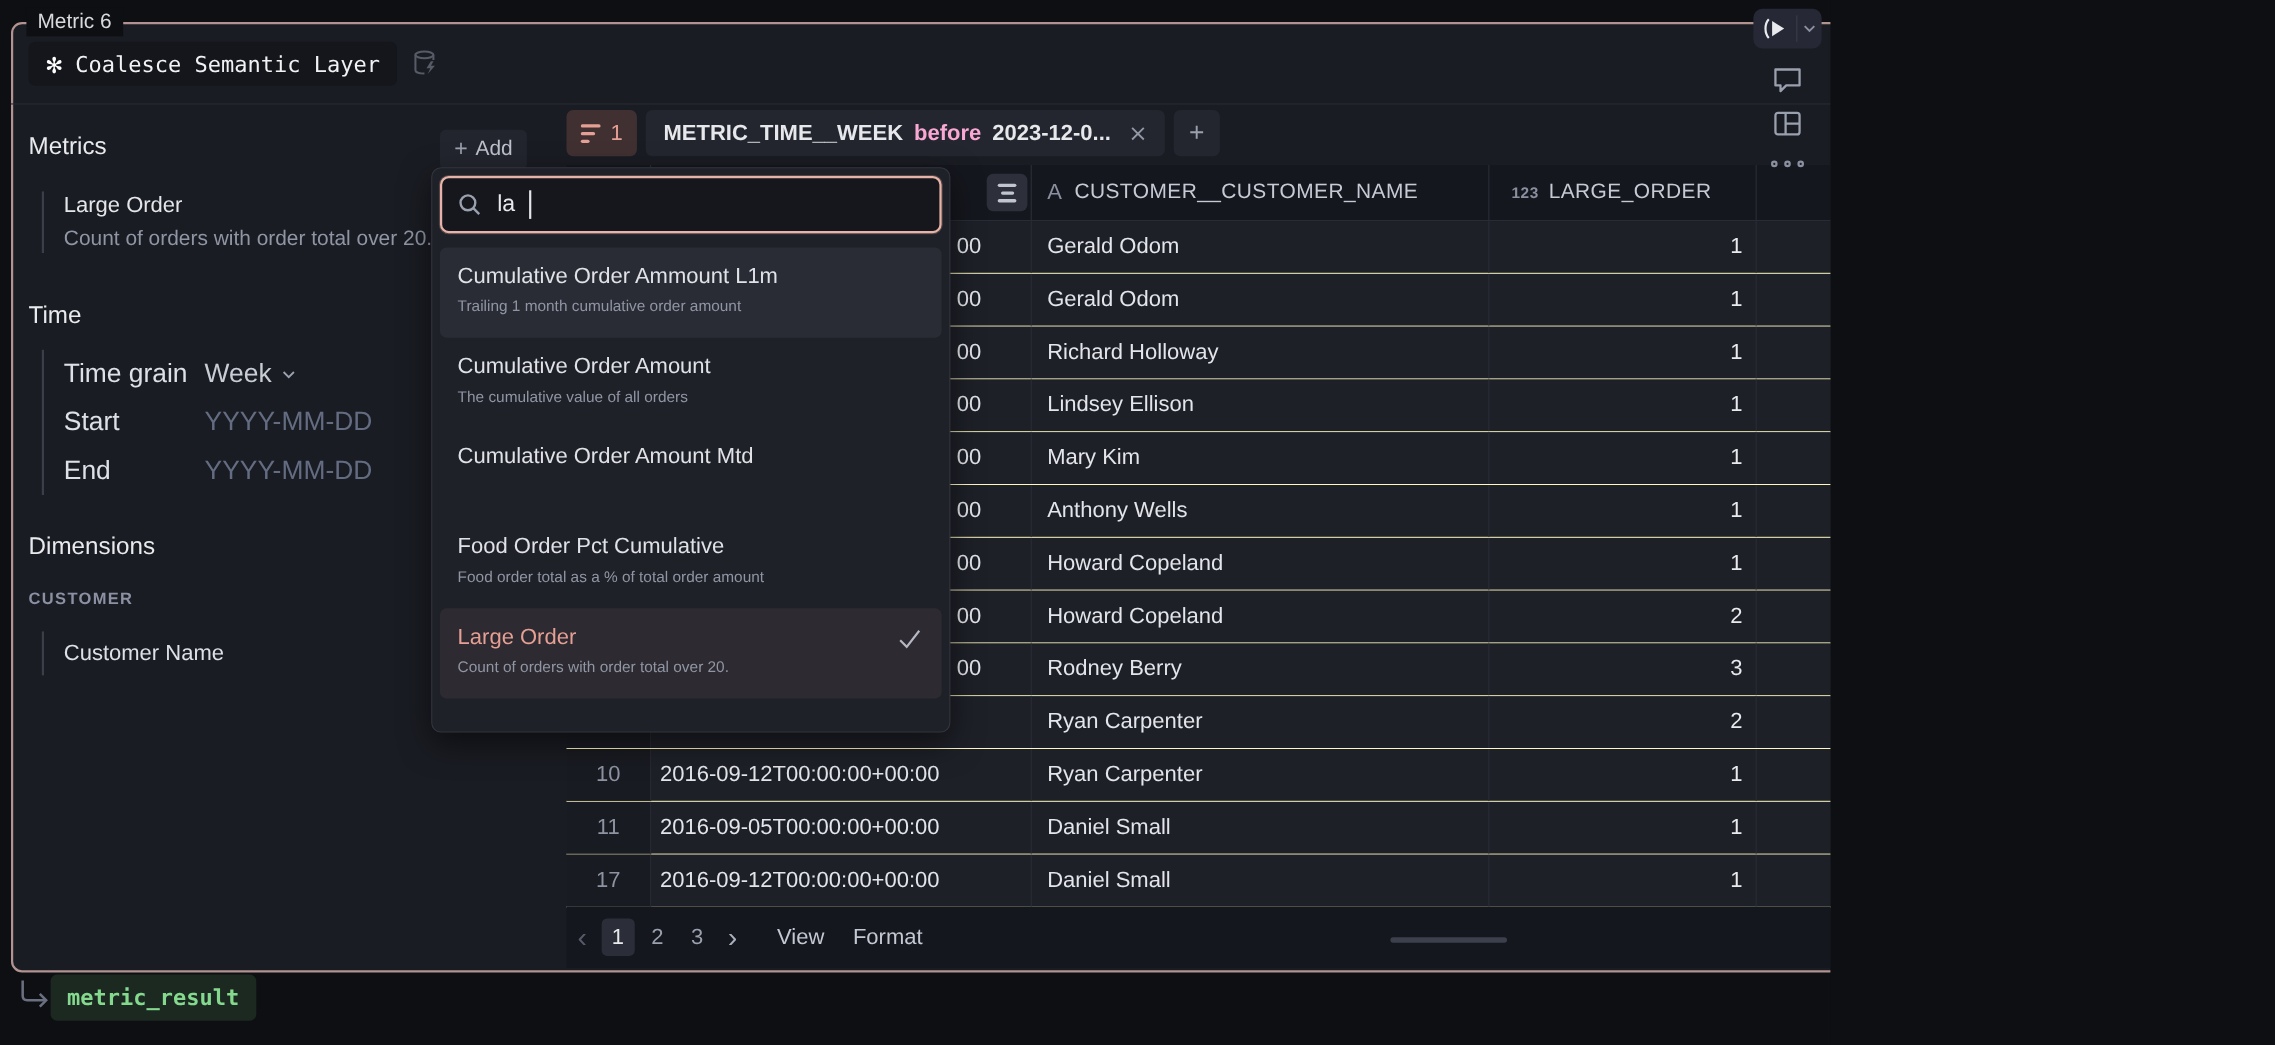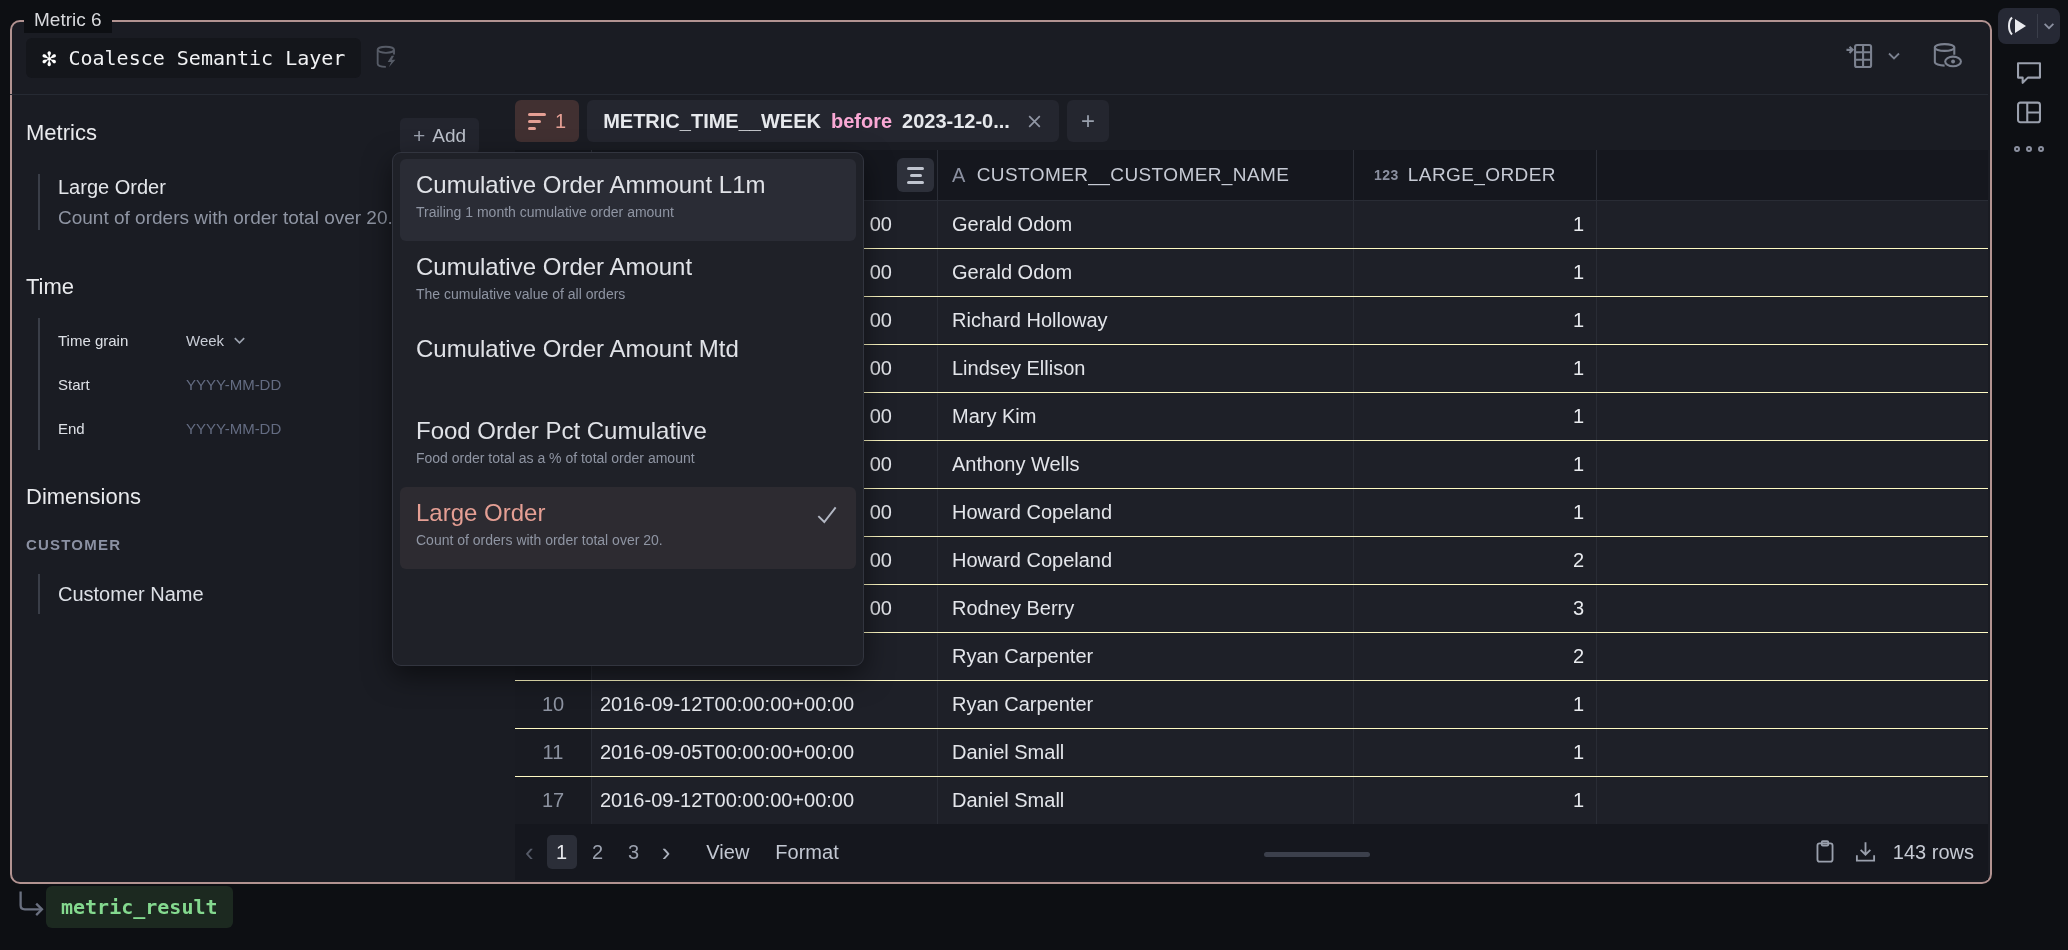--- a/index.html
+++ b/index.html
@@ -1,16 +1,16 @@
 <!DOCTYPE html>
 <html style="--accent: #e59f94; --accent-border: #e7b3a8; --green: #84d98f; --cell-border: #b29391;"><head>
 <meta charset="utf-8">
 <style>
   html,body{margin:0;padding:0;background:#0d0f13;}
-  .page{position:relative;width:2068px;height:950px;background:#0d0f13;
+  .page{position:relative;width:1664px;height:950px;background:#0d0f13;
         font-family:"Liberation Sans",sans-serif;color:#e7e8eb;overflow:hidden;}
   svg{display:block;}
 
   
   .cell{position:absolute;left:10px;top:20px;width:1978px;height:860px;
         background:#1a1c23;border:2px solid var(--cell-border,#b29391);border-radius:10px;}
   .cell-label{position:absolute;left:24px;top:7px;z-index:6;background:#0d0f13;
         padding:0 10px;font-size:19px;line-height:26px;color:#d8d9dd;}
 
   
@@ -30,21 +30,21 @@
   .add-btn{position:absolute;left:374px;top:0;height:36px;display:flex;align-items:center;gap:7px;
         background:#23252e;border:none;border-radius:5px;padding:0 13px;
         font-family:inherit;font-size:19px;color:#bcc1cb;cursor:pointer;}
   .add-btn .plus{font-size:21px;color:#9aa0ad;}
   .lp-group{position:absolute;left:12px;border-left:2px solid #3a3e48;padding-left:18px;}
   .metric-group{top:58px;right:0;}
   .lp-item-title{font-size:20px;color:#e4e6ea;line-height:26px;}
   .lp-item-desc{font-size:19px;color:#8f95a3;line-height:24px;margin-top:6px;white-space:nowrap;}
   .time-heading{position:absolute;left:0;top:158px;}
   .time-group{top:202px;right:0;}
-  .time-row{height:44px;display:flex;align-items:center;font-size:15px;}
+  .time-row{height:44px;display:flex;align-items:center;font-size:24px;}
   .t-label{width:128px;color:#dde0e6;}
   .t-value{color:#c8ccd5;}
   .t-placeholder{color:#646c82;text-align:center;}
   .t-value:empty,.t-placeholder:empty{display:none;}
   .time-row .chev{display:none;margin-left:8px;color:#9aa0ad;}
   .time-row.with-chev .chev{display:inline-block;}
   .dim-heading{position:absolute;left:0;top:368px;}
   .customer-label{position:absolute;left:0;top:420px;font-size:15px;font-weight:bold;
         letter-spacing:1.2px;color:#8b91a3;}
   .customer-item{top:458px;right:0;height:40px;display:flex;align-items:center;font-size:20px;color:#dde0e6;}
@@ -112,21 +112,21 @@
       box-shadow:0 10px 28px rgba(0,0,0,.5);}
   .search-box{margin:7px;height:52px;background:#15171d;border:2px solid var(--accent-border,#e7b3a8);
       border-radius:8px;box-sizing:border-box;display:flex;align-items:center;padding:0 12px;gap:12px;
       box-shadow:0 0 0 1px rgba(231,179,168,.25);}
   .search-box .query{font-size:21px;color:#e8e9ed;}
   .caret{display:inline-block;width:2px;height:26px;background:#e3e5ea;margin-left:1px;}
   .dd-list{padding:6px 0 8px 0;}
   .dd-item{position:relative;margin:0 7px;height:79px;border-radius:6px;padding:3px 16px 0 16px;cursor:pointer;}
   .dd-item.hl{background:#2a2c35;}
   .dd-item.sel{background:#2d2b31;}
-  .dd-title{font-size:24px;font-weight:500;color:#e0e2e7;line-height:28px;margin-top:9px;white-space:nowrap;}
+  .dd-title{font-size:20px;font-weight:500;color:#e0e2e7;line-height:28px;margin-top:9px;white-space:nowrap;}
   .dd-item.sel .dd-title{color:var(--accent,#e59f94);}
   .dd-desc{font-size:14px;color:#8f95a3;line-height:26px;white-space:nowrap;}
   .dd-item .check{display:none;position:absolute;right:16px;top:16px;color:#b3b8c4;}
   .dd-item.sel .check{display:block;}
 
   
   .footer-arrow{position:absolute;left:16px;top:888px;color:#6a7080;}
   .result-chip{position:absolute;left:46px;top:886px;height:42px;display:flex;align-items:center;
       padding:0 15px;background:#1c2920;border-radius:6px;
       font-family:"DejaVu Sans Mono",monospace;font-size:20px;font-weight:bold;color:var(--green,#84d98f);}
@@ -457,20 +457,30 @@
             <path d="M12 4v11M7.5 11L12 15.5 16.5 11"></path>
             <path d="M4 16v5h16v-5"></path>
           </svg>
         </span>
         <span class="rows-count">143 rows</span>
       </div>
     </div>
   </div>
 
   <div class="dropdown">
+    <div class="search-box">
+      <span>
+        <svg width="26" height="26" viewBox="0 0 24 24" fill="none" stroke="#9aa0ad" stroke-width="2">
+          <circle cx="10.5" cy="10.5" r="6.2"></circle>
+            <path d="M15.2 15.2L20 20"></path>
+        </svg>
+      </span>
+      <span class="query">la</span>
+      <span class="caret"></span>
+    </div>
     <div class="dd-list">
 
         <div class="dd-item hl">
           <div class="dd-title">Cumulative Order Ammount L1m</div>
           <div class="dd-desc">Trailing 1 month cumulative order amount</div>
 
         </div>
 
         <div class="dd-item">
           <div class="dd-title">Cumulative Order Amount</div>

